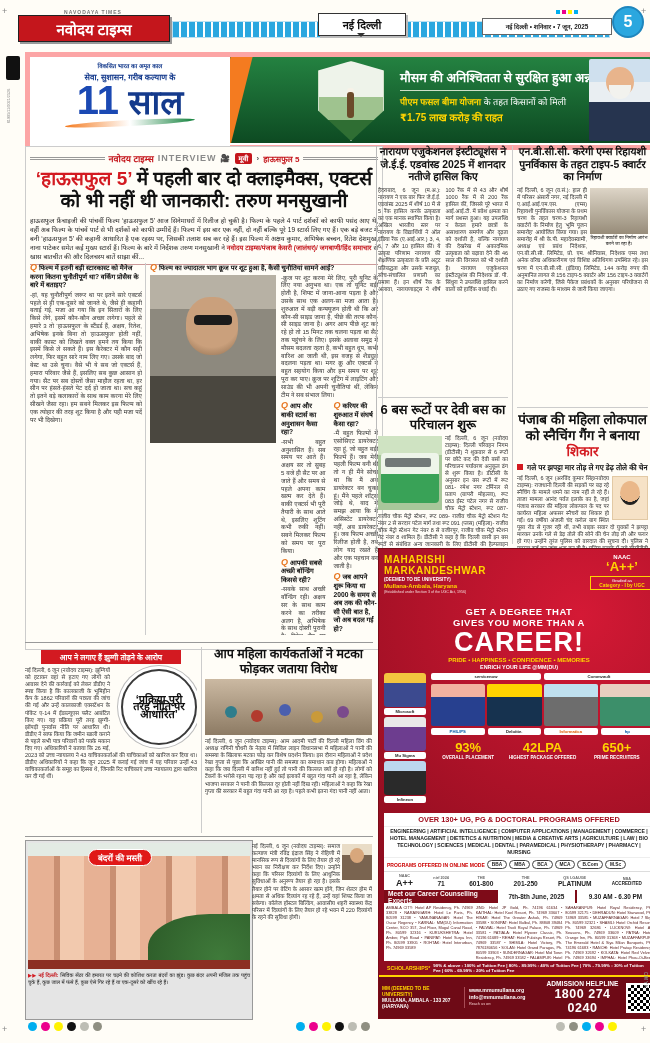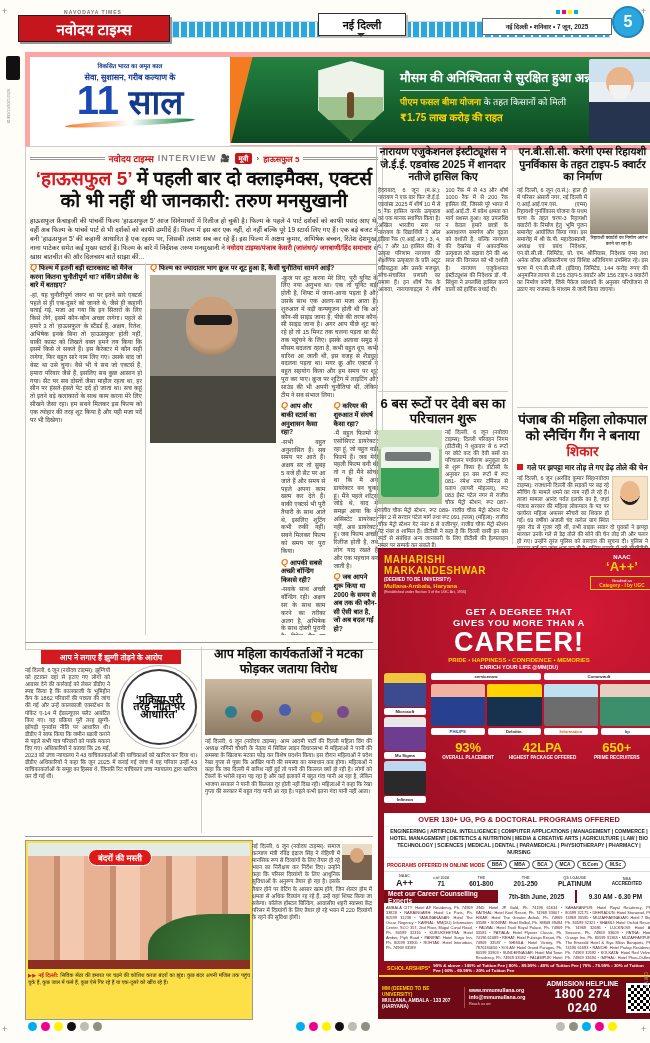--- a/index.html
+++ b/index.html
@@ -69,21 +69,21 @@
   .iv-two>div{break-inside:avoid}
   
   .pgvr1{left:375.5px;top:146px;width:1px;height:396px;background:#bbb}
   .rz{left:378px;top:146px;width:270px;height:398px}
   .rz-vr{position:absolute;left:134px;top:0;width:1px;height:398px;background:#ccc}
   .rcolA{position:absolute;left:0;top:0;width:130px}
   .rcolB{position:absolute;left:139px;top:0;width:131px}
   .rh{font-size:10.4px;font-weight:bold;line-height:12.5px;text-align:center;color:#101010}
   .rbody{font-size:5.5px;line-height:7.1px;text-align:justify;color:#333;margin-top:3px}
   .nar-body{column-count:2;column-gap:5px;height:194px;overflow:hidden}
-  .bus-h{font-size:13px;font-weight:bold;line-height:15px;text-align:center;color:#101010;margin-top:10px;border-top:1px solid #ccc;padding-top:4px}
+  .bus-h{font-size:13px;font-weight:bold;line-height:15px;text-align:center;color:#101010;margin-top:16px;border-top:1px solid #ccc;padding-top:4px}
   .bus-photo{float:left;width:64px;height:74px;margin:1px 3px 1px 0;background:linear-gradient(180deg,#cfe3c2 0 26%,#a8c79a 26%);position:relative}
   .bus-photo::before{content:"";position:absolute;left:3px;top:17px;right:3px;bottom:7px;background:linear-gradient(180deg,#eef5ea 0 42%,#39a257 42%);border-radius:4px}
   .bus-photo::after{content:"";position:absolute;left:7px;top:22px;width:46px;height:9px;background:#20262b;opacity:.6;border-radius:2px}
   .bus-body{height:118px;overflow:hidden}
   .nb-fig{float:right;width:58px;margin:1px 0 1px 3px}
   .nb-photo{width:58px;height:46px;background:linear-gradient(180deg,#ddd5c7,#978c79)}
   .nb-cap{font-size:4.7px;line-height:6px;text-align:center;color:#222;margin-top:1px}
   .nb-body{height:214px;overflow:hidden}
   .sn-h{font-size:13.5px;font-weight:bold;line-height:16px;text-align:center;color:#101010;margin-top:6px;border-top:1px solid #ccc;padding-top:4px}
   .sn-h .red{color:#d31a21}
@@ -98,21 +98,21 @@
   .kal{left:25px;top:647px;width:172px;height:186px;overflow:hidden}
   .kal-h,.mat-h{font-size:12.5px;font-weight:bold;line-height:14.5px;text-align:center;color:#101010}
   .kal-strip{background:#d31a21;color:#fff;font-size:7.6px;font-weight:bold;text-align:center;padding:2px 0;margin:3px 16px}
   .pull{float:right;width:62px;height:62px;border:2px solid #3a3a3a;border-radius:50%;background:#fff;display:flex;align-items:center;justify-content:center;text-align:center;font-size:11px;font-weight:bold;color:#101010;padding:5px;margin:2px 0 2px 11px;box-shadow:0 0 0 3px #fff,0 0 0 4px #bbb}
   .midvr{left:200.5px;top:647px;width:1px;height:186px;background:#ccc}
   .mat{left:205px;top:647px;width:167px;height:186px;overflow:hidden}
   .mat-photo{width:100%;height:56px;margin-top:3px;background:linear-gradient(180deg,#cbb9a2,#8d7b64);position:relative}
   .mat-photo::before{content:"";position:absolute;left:12%;top:48%;width:12px;height:12px;border-radius:50%;background:#2e7d8c;box-shadow:26px 4px 0 #b23a2e,54px -2px 0 #4a5fae,86px 5px 0 #c99a3a,112px 0 0 #7a4a8c}
   
   .hrule2{left:25px;top:836px;width:348px;height:1px;background:#999}
-  .mon{left:25px;top:840px;width:222px;height:174px;border:1px solid #999;background:#fde047;padding:2px}
+  .mon{left:25px;top:840px;width:222px;height:174px;border:1px solid #999;background:#e5e5e5;padding:2px}
   .mon-photo{position:relative;width:100%;height:126px;overflow:hidden;background:linear-gradient(180deg,#e3ebe4 0 10%,rgba(0,0,0,0) 10%),repeating-linear-gradient(90deg,#e7b194 0 26px,#c98f72 26px 32px,#f2c9ae 32px 56px)}
   .mon-photo::before{content:"";position:absolute;right:0;bottom:0;width:46%;height:44%;background:radial-gradient(circle at 70% 80%,#3f7a3a,#2c5a28);border-radius:60% 0 0 0}
   .mon-photo::after{content:"";position:absolute;left:0;bottom:0;width:100%;height:9px;background:#8c2f23}
   .mon-label{position:absolute;left:60px;top:6px;background:#e01818;color:#fff;font-size:8.5px;font-weight:bold;padding:2px 9px;border-radius:9px;border:1px solid #fff}
   .mon-cap{font-size:5.2px;line-height:6.8px;text-align:justify;color:#222;margin-top:3px}
   .mon-cap .arr{color:#d31a21;font-weight:bold}
   .mon-cap .pre{font-weight:bold;color:#c4161c}
   .div{left:252px;top:840px;width:120px;height:174px;overflow:hidden}
   .div-h{font-size:11px;font-weight:bold;line-height:13px;text-align:center;color:#101010}
   .min-photo{float:right;width:30px;height:36px;margin:1px 0 1px 2px;background:linear-gradient(180deg,#e9dcc6 0 30%,#7a6450 30%);position:relative}

